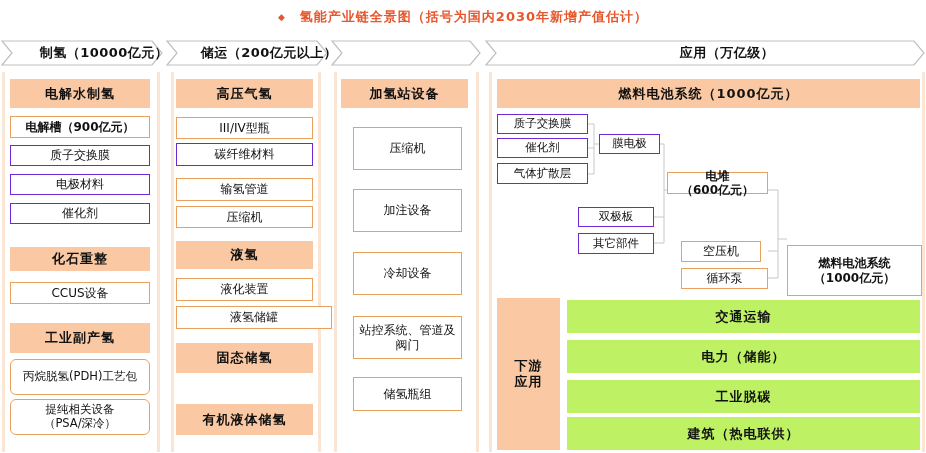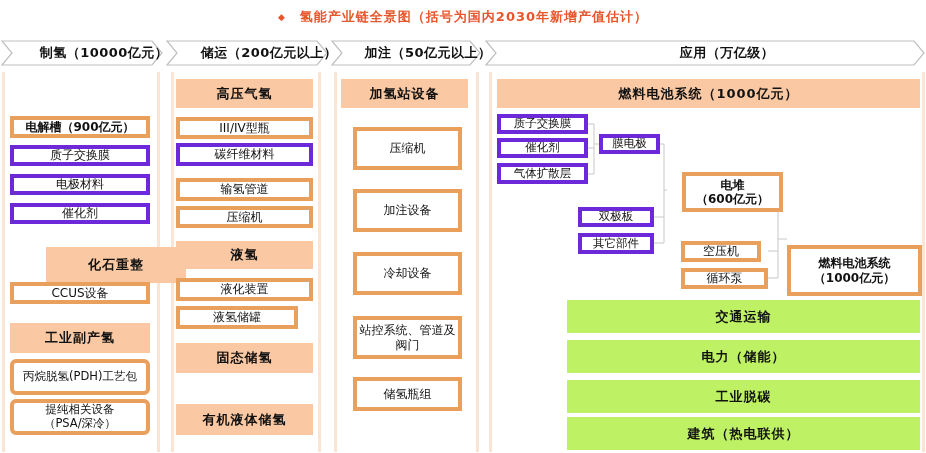--- a/index.html
+++ b/index.html
@@ -8,21 +8,21 @@
   #title{position:absolute;top:6px;left:0;width:926px;height:22px;display:flex;
          align-items:center;justify-content:center;font-weight:bold;font-size:13px;
          color:#E8562B;letter-spacing:1px;}
   #title .diamond{font-size:9px;margin-right:14px;}
   .panel{position:absolute;top:72px;height:380px;border-left:3px solid #FAE4D4;
          border-right:3px solid #FAE4D4;box-sizing:border-box;}
   svg.layer{position:absolute;left:0;top:0;}
   .chevlabel{position:absolute;top:41px;height:28px;line-height:24px;text-align:center;
          font-weight:bold;font-size:13px;letter-spacing:0.5px;padding-left:19px;}
   .box{position:absolute;display:flex;align-items:center;justify-content:center;
-         text-align:center;background:#fff;border:4px solid #6d28d9;box-sizing:border-box;
+         text-align:center;background:#fff;border:1px solid #6d28d9;box-sizing:border-box;
          font-size:12px;line-height:1.2;white-space:pre-line;padding:0 2px;}
   .box.orange{border-color:#E8A05C;}
   .box.salmon{background:#FAC9A4;border:none;font-weight:bold;font-size:13px;letter-spacing:1px;}
   .box.light{background:#bef264;border:none;font-weight:bold;font-size:13px;letter-spacing:1px;}
   .box.bold{font-weight:bold;}
   .box.small{font-size:11.5px;border-radius:6px;}
 </style>
 </head>
 <body>
 
@@ -43,64 +43,66 @@
     <polygon points="167,41 317,41 327,53 317,65 167,65 177,53" fill="#ffffff" stroke="#BFBFBF" stroke-width="1.2"></polygon>
     <polygon points="332,41 470,41 480,53 470,65 332,65 342,53" fill="#ffffff" stroke="#BFBFBF" stroke-width="1.2"></polygon>
     <polygon points="486,41 914,41 924,53 914,65 486,65 496,53" fill="#ffffff" stroke="#BFBFBF" stroke-width="1.2"></polygon>
     <path d="M588,124 H594 M588,148 H594 M588,174 H594 M594,124 V174 M594,144 H599" fill="none" stroke="#C8C8C8" stroke-width="1"></path>
     <path d="M660,144 H664 M653,217 H664 M653,243 H664 M664,144 V243 M664,190 H667" fill="none" stroke="#C8C8C8" stroke-width="1"></path>
     <path d="M768,190 H778 M768,251 H778 M768,278 H778 M778,190 V278 M778,239 H787" fill="none" stroke="#C8C8C8" stroke-width="1"></path>
   </svg>
 
   <div class="chevlabel" style="left:10px;width:150px;">制氢（10000亿元）</div>
   <div class="chevlabel" style="left:175px;width:150px;">储运（200亿元以上）</div>
-  <div class="chevlabel" style="left:340px;width:138px;">加注（50亿元以上）</div>
   <div class="chevlabel" style="left:494px;width:428px;">应用（万亿级）</div>
 
+  <div class="box salmon" style="left:10px;top:79px;width:140px;height:29px;">电解水制氢</div>
   <div class="box orange bold" style="left:10px;top:116px;width:140px;height:22px;">电解槽（900亿元）</div>
   <div class="box" style="left:10px;top:145px;width:140px;height:21px;">质子交换膜</div>
   <div class="box" style="left:10px;top:174px;width:140px;height:21px;">电极材料</div>
   <div class="box" style="left:10px;top:203px;width:140px;height:21px;">催化剂</div>
-  <div class="box salmon" style="left:10px;top:247px;width:140px;height:36px;margin-left:36px;">化石重整</div>
+  <div class="box salmon" style="left:10px;top:247px;width:140px;height:24px;">化石重整</div>
   <div class="box orange" style="left:10px;top:282px;width:140px;height:22px;">CCUS设备</div>
   <div class="box salmon" style="left:10px;top:323px;width:140px;height:30px;">工业副产氢</div>
   <div class="box orange small" style="left:10px;top:359px;width:140px;height:36px;">丙烷脱氢(PDH)工艺包</div>
   <div class="box orange small" style="left:10px;top:399px;width:140px;height:36px;">提纯相关设备
 （PSA/深冷）</div>
 
   <div class="box salmon" style="left:176px;top:79px;width:137px;height:29px;">高压气氢</div>
   <div class="box orange" style="left:176px;top:117px;width:137px;height:22px;">III/IV型瓶</div>
   <div class="box" style="left:176px;top:143px;width:137px;height:23px;">碳纤维材料</div>
   <div class="box orange" style="left:176px;top:178px;width:137px;height:23px;">输氢管道</div>
   <div class="box orange" style="left:176px;top:206px;width:137px;height:22px;">压缩机</div>
   <div class="box salmon" style="left:176px;top:241px;width:137px;height:28px;">液氢</div>
   <div class="box orange" style="left:176px;top:278px;width:137px;height:23px;">液化装置</div>
-  <div class="box orange" style="left:176px;top:306px;width:122px;height:23px;">液氢储罐</div>
+  <div class="box orange" style="left:176px;top:306px;width:156px;height:23px;">液氢储罐</div>
   <div class="box salmon" style="left:176px;top:343px;width:137px;height:30px;">固态储氢</div>
   <div class="box salmon" style="left:176px;top:404px;width:137px;height:31px;">有机液体储氢</div>
 
   <div class="box salmon" style="left:341px;top:79px;width:127px;height:29px;">加氢站设备</div>
   <div class="box orange" style="left:353px;top:127px;width:109px;height:43px;">压缩机</div>
   <div class="box orange" style="left:353px;top:189px;width:109px;height:43px;">加注设备</div>
   <div class="box orange" style="left:353px;top:252px;width:109px;height:43px;">冷却设备</div>
   <div class="box orange" style="left:353px;top:316px;width:109px;height:43px;">站控系统、管道及阀门</div>
   <div class="box orange" style="left:353px;top:377px;width:109px;height:34px;">储氢瓶组</div>
 
   <div class="box salmon" style="left:497px;top:79px;width:423px;height:29px;">燃料电池系统（1000亿元）</div>
   <div class="box" style="left:497px;top:114px;width:91px;height:20px;font-size:11.5px;">质子交换膜</div>
   <div class="box" style="left:497px;top:138px;width:91px;height:20px;font-size:11.5px;">催化剂</div>
   <div class="box" style="left:497px;top:163px;width:91px;height:21px;font-size:11.5px;">气体扩散层</div>
   <div class="box" style="left:599px;top:134px;width:61px;height:20px;font-size:11.5px;">膜电极</div>
   <div class="box" style="left:578px;top:207px;width:76px;height:20px;font-size:11.5px;">双极板</div>
   <div class="box" style="left:578px;top:233px;width:76px;height:21px;font-size:11.5px;">其它部件</div>
-  <div class="box orange bold" style="left:682px;top:172px;width:101px;height:40px;">电堆
+  <div class="box orange bold" style="left:667px;top:172px;width:101px;height:22px;">电堆
 （600亿元）</div>
   <div class="box orange" style="left:681px;top:241px;width:80px;height:21px;">空压机</div>
   <div class="box orange" style="left:681px;top:268px;width:87px;height:21px;">循环泵</div>
   <div class="box orange bold" style="left:787px;top:213px;width:135px;height:51px;margin-top:32px;">燃料电池系统
 （1000亿元）</div>
 
+  <div class="box salmon" style="left:497px;top:298px;width:63px;height:152px;">下游
+应用</div>
   <div class="box light" style="left:567px;top:300px;width:353px;height:33px;">交通运输</div>
   <div class="box light" style="left:567px;top:340px;width:353px;height:33px;">电力（储能）</div>
   <div class="box light" style="left:567px;top:380px;width:353px;height:33px;">工业脱碳</div>
   <div class="box light" style="left:567px;top:417px;width:353px;height:33px;">建筑（热电联供）</div>
 
 </div>
 
 </body></html>

